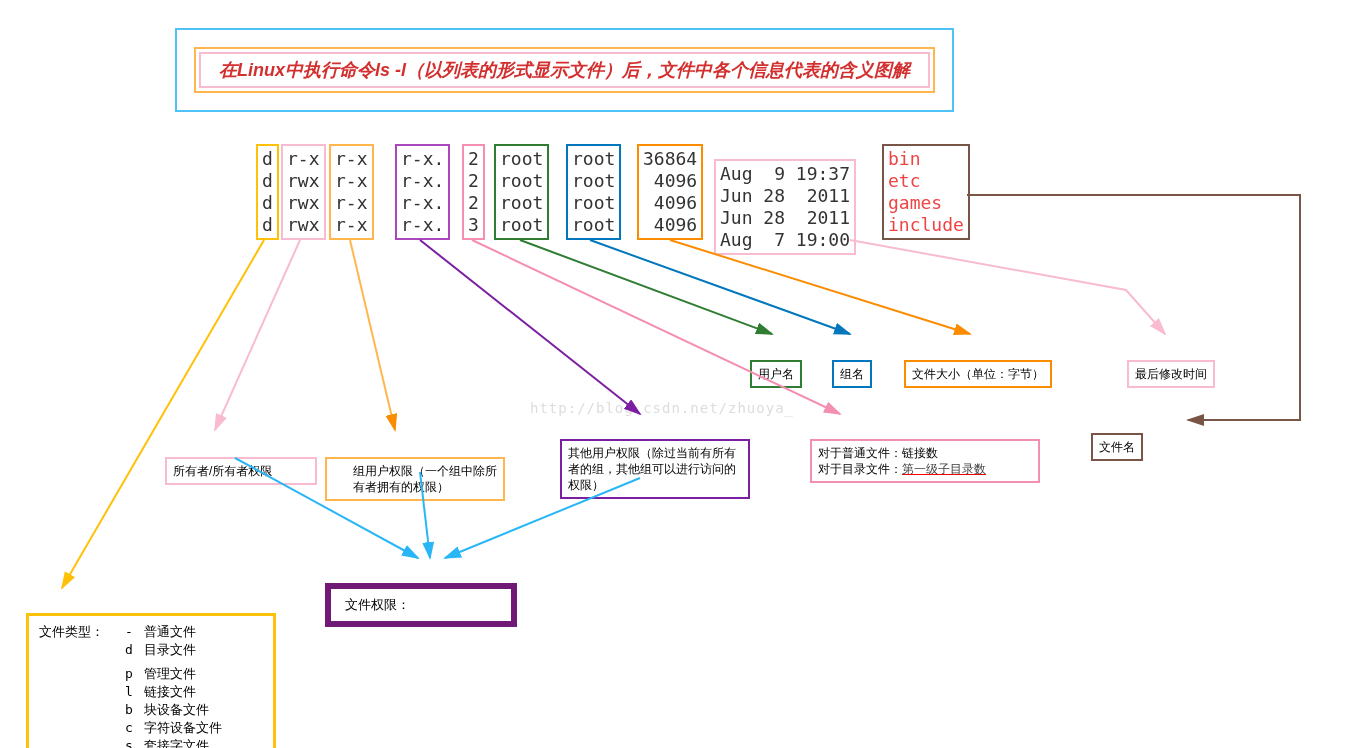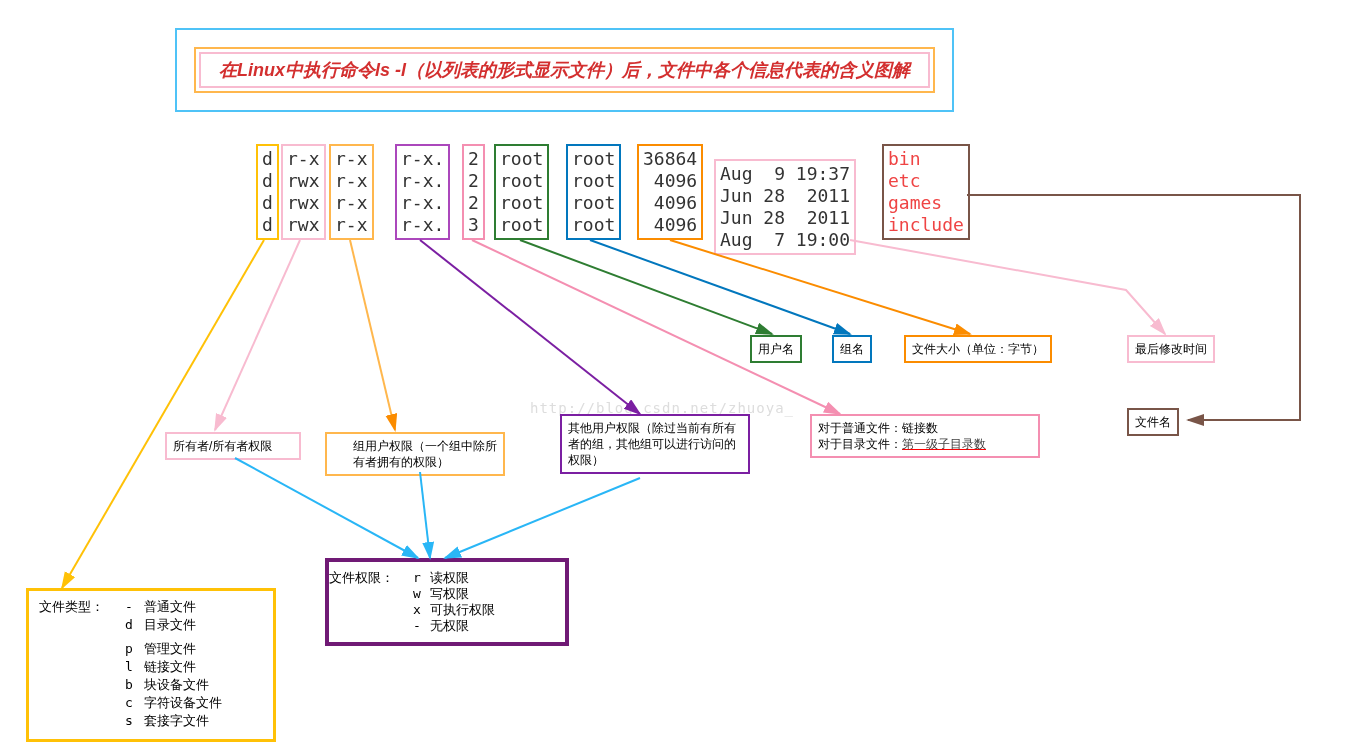--- a/index.html
+++ b/index.html
@@ -40,20 +40,21 @@
     padding: 2px 4px;
     box-sizing: border-box;
     white-space: pre;
   }
   .box {
     position: absolute;
     font-size: 12px;
     line-height: 16px;
     padding: 4px 6px;
     box-sizing: border-box;
+    margin-top: 25px;
   }
   .mono { font-family: "DejaVu Sans Mono","Lucida Console",monospace; font-size: 13px; }
   .watermark {
     position: absolute;
     color: #ddd;
     font-size: 14px;
     top: 400px;
     left: 530px;
     letter-spacing: 1px;
     font-family: monospace;
@@ -112,23 +113,23 @@
 Aug  7 19:00</div>
 <div class="ls-col col-name" style="top:144px;left:882px;border:2px solid #795548;">bin
 etc
 games
 include</div>
 
 <div class="box" style="top:335px;left:750px;border:2px solid #2e7d32;">用户名</div>
 <div class="box" style="top:335px;left:832px;border:2px solid #0277bd;">组名</div>
 <div class="box" style="top:335px;left:904px;border:2px solid #fb8c00;">文件大小（单位：字节）</div>
 <div class="box" style="top:335px;left:1127px;border:2px solid #f8bbd0;">最后修改时间</div>
-<div class="box" style="top:408px;left:1127px;border:2px solid #795548;">文件名</div>
-
-<div class="box" style="top:432px;left:165px;border:2px solid #f8bbd0;width:136px;">所有者/所有者权限</div>
+<div class="box" style="top:408px;left:1091px;border:2px solid #795548;">文件名</div>
+
+<div class="box" style="top:432px;left:165px;border:2px solid #f8bbd0;width:152px;">所有者/所有者权限</div>
 <div class="box" style="top:432px;left:325px;border:2px solid #ffb74d;width:180px;padding-left:26px;">组用户权限（一个组中除所有者拥有的权限）</div>
 <div class="box" style="top:414px;left:560px;border:2px solid #7b1fa2;width:190px;">其他用户权限（除过当前有所有者的组，其他组可以进行访问的权限）</div>
 <div class="box" style="top:414px;left:810px;border:2px solid #f48fb1;width:230px;">
   <div>对于普通文件：链接数</div>
   <div><span>对于目录文件：</span><span class="red-underline">第一级子目录数</span></div>
 </div>
 
 <div class="box mono" style="top:588px;left:26px;border:3px solid #ffc107;width:250px;padding:8px 10px;">
   <div style="display:flex;gap:10px;">
     <span>文件类型：</span>
@@ -137,29 +138,23 @@
         <div style="margin-bottom: 8px;"><span style="display: inline-block; width: 30px; text-align: center;">d</span><span>目录文件</span></div>
         <div style="margin-bottom: 2px;"><span style="display: inline-block; width: 30px; text-align: center;">p</span><span>管理文件</span></div>
         <div style="margin-bottom: 2px;"><span style="display: inline-block; width: 30px; text-align: center;">l</span><span>链接文件</span></div>
         <div style="margin-bottom: 2px;"><span style="display: inline-block; width: 30px; text-align: center;">b</span><span>块设备文件</span></div>
         <div style="margin-bottom: 2px;"><span style="display: inline-block; width: 30px; text-align: center;">c</span><span>字符设备文件</span></div>
         <div style="margin-bottom: 2px;"><span style="display: inline-block; width: 30px; text-align: center;">s</span><span>套接字文件</span></div>
       </div>
   </div>
 </div>
 
-<div class="box mono" style="top:558px;left:325px;border:4px solid #701a75;width:244px;padding:8px 0;">
+<div class="box mono" style="top:558px;left:325px;border:6px solid #701a75;width:192px;padding:8px 14px;">
   <div style="display:flex;gap:10px;">
     <span>文件权限：</span>
-    <div id="perm-items">
-        <div><span style="display: inline-block; width: 26px; text-align: center;">r</span><span>读权限</span></div>
-        <div><span style="display: inline-block; width: 26px; text-align: center;">w</span><span>写权限</span></div>
-        <div><span style="display: inline-block; width: 26px; text-align: center;">x</span><span>可执行权限</span></div>
-        <div><span style="display: inline-block; width: 26px; text-align: center;">-</span><span>无权限</span></div>
-      </div>
   </div>
 </div>
 
 <svg class="arrows">
   <defs>
     <marker id="ah-yellow" markerWidth="10" markerHeight="10" refX="8" refY="3" orient="auto">
         <path d="M0,0 L0,6 L9,3 z" fill="#ffc107"></path>
       </marker>
     <marker id="ah-pink" markerWidth="10" markerHeight="10" refX="8" refY="3" orient="auto">
         <path d="M0,0 L0,6 L9,3 z" fill="#f48fb1"></path>

